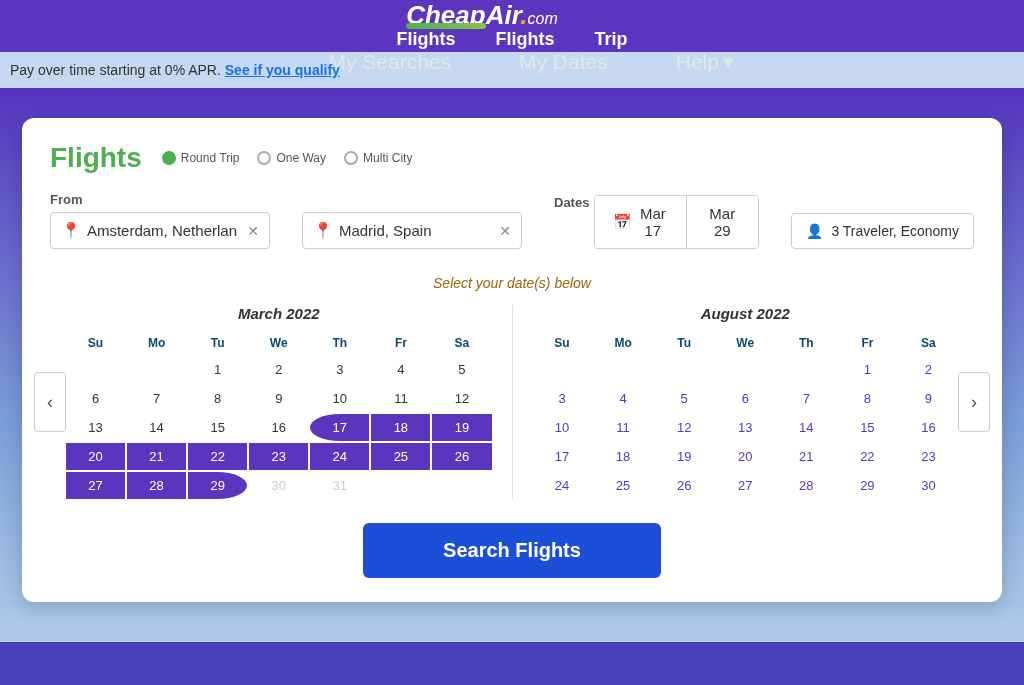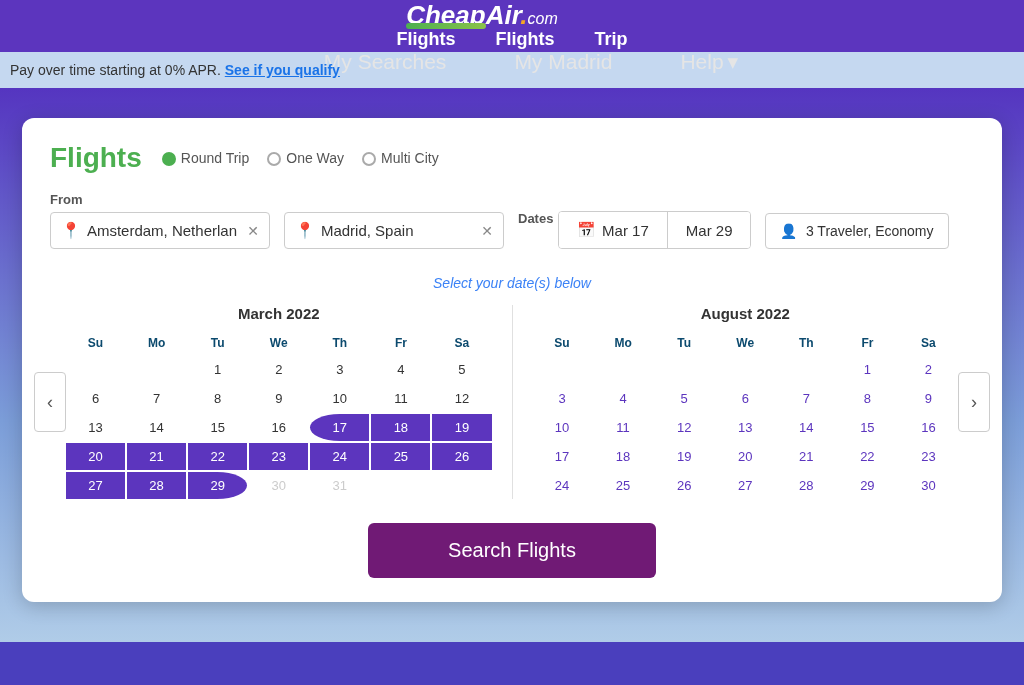--- a/index.html
+++ b/index.html
@@ -108,42 +108,42 @@
       font-weight: bold;
       color: #4caf50;
     }
     .trip-options {
       display: flex;
       gap: 18px;
       align-items: center;
     }
     .trip-option {
       display: flex;
-      align-items: flex-end;
+      align-items: flex-start;
       gap: 5px;
-      font-size: 14px;
+      font-size: 12px;
       color: #555;
       cursor: pointer;
     }
     .radio-dot {
       width: 14px;
       height: 14px;
       border-radius: 50%;
       border: 2px solid #aaa;
       display: inline-block;
     }
     .radio-dot.active {
       background: #4caf50;
       border-color: #4caf50;
     }
 
     
     .search-row {
       display: flex;
-      gap: 14px;
+      gap: 32px;
       margin-bottom: 8px;
       align-items: flex-end;
     }
     .field-group {
       display: flex;
       flex-direction: column;
       gap: 5px;
     }
     .field-label {
       font-size: 13px;
@@ -216,21 +216,21 @@
       color: #333;
       white-space: nowrap;
     }
 
     
     .calendar-section {
       text-align: center;
       margin-top: 8px;
     }
     .select-dates-text {
-      color: #3b82f6;
+      color: #a16207;
       font-size: 14px;
       margin-bottom: 14px;
       font-style: italic;
       margin-top: 26px;
     }
     .calendars {
       display: flex;
       gap: 0;
       justify-content: center;
       position: relative;
@@ -262,20 +262,21 @@
     .cal-divider {
       width: 1px;
       background: #e0e0e0;
       margin: 0 4px;
     }
     .cal-month-title {
       font-weight: bold;
       font-size: 15px;
       margin-bottom: 10px;
       color: #333;
+      font-style: italic;
     }
     .cal-grid {
       display: grid;
       grid-template-columns: repeat(7, 1fr);
       gap: 2px;
     }
     .cal-day-header {
       text-align: center;
       font-size: 12px;
       color: #0c4a6e;
@@ -310,27 +311,27 @@
     .cal-day.future-range {
       color: #5c35be;
     }
 
     
     .search-btn-row {
       text-align: center;
       margin-top: 24px;
     }
     .search-btn {
-      background: #701a75;
+      background: #1d4ed8;
       color: white;
       border: none;
       border-radius: 6px;
       padding: 16px 80px;
       font-size: 20px;
-      font-weight: normal;
+      font-weight: bold;
       cursor: pointer;
     }
 
     
     .logo-wrapper {
       display: flex;
       flex-direction: column;
     }
   </style>
 </head>
@@ -345,21 +346,21 @@
     </div>
     <div class="logo-underline"></div>
   </div>
   <div class="nav-links">
     <span class="nav-link">Flights</span>
     <span class="nav-link">Flights</span>
     <span class="nav-link">Trip</span>
   </div>
   <div class="nav-right">
     <span class="nav-right-link">My Searches</span>
-    <span class="nav-right-link">My Madrid</span>
+    <span class="nav-right-link">My Dates</span>
     <span class="nav-right-link help-link">
       <span>Help</span>
       <span>▾</span>
     </span>
   </div>
 </nav>
 
 <div class="promo-bar">
   <span>Pay over time starting at 0% APR.</span>
   <a href="#">See if you qualify</a>

